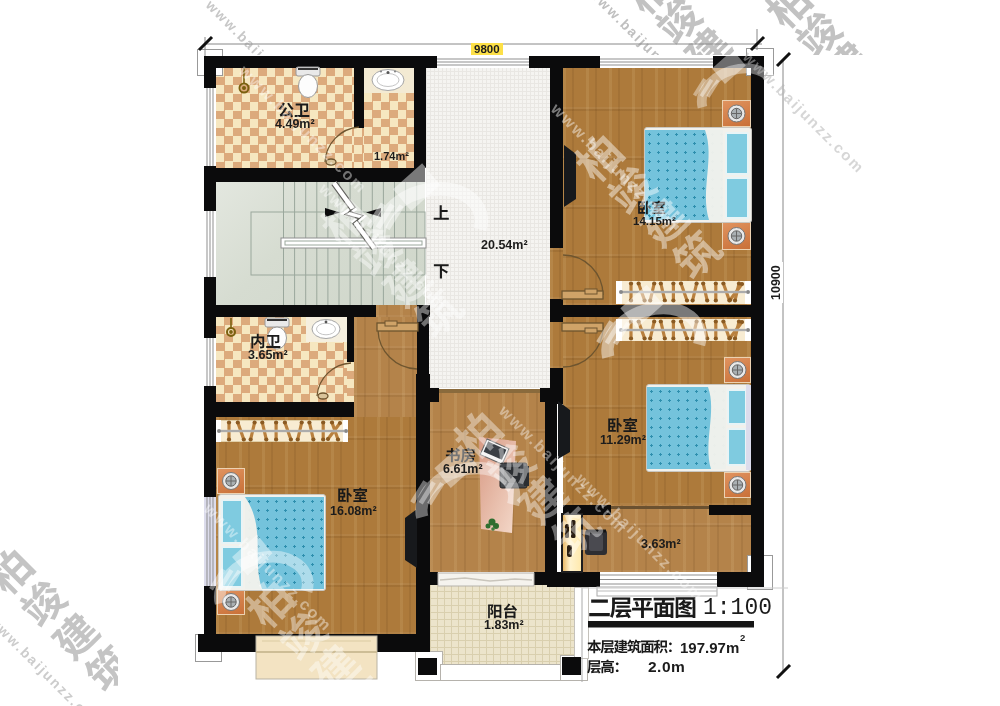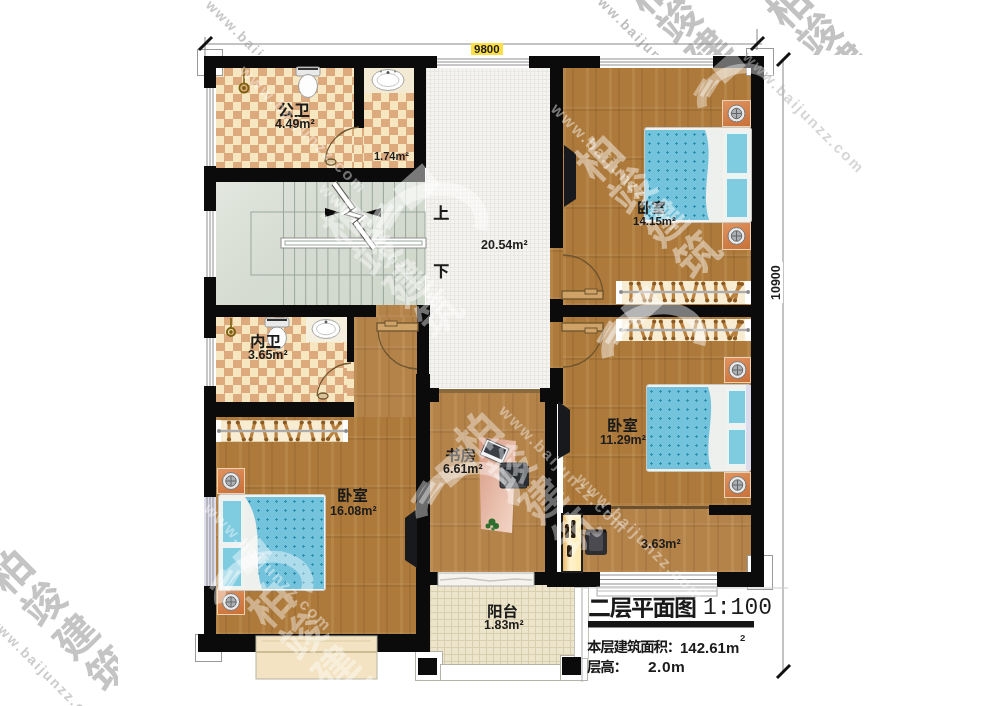--- a/index.html
+++ b/index.html
@@ -856,17 +856,17 @@
 <div class="lbl" style="left:641px;top:537px;font-size:12.5px;">3.63m²</div>
 
 <div class="lbl" style="left:484px;top:618px;font-size:12.5px;text-align:right;">1.83m²</div>
 
 <div class="lbl" style="left:471px;top:43px;font-size:11.5px;background:#fde047;padding:0 3px;">9800</div>
 
 <div class="lbl" style="left:769px;top:303px;font-size:12.5px;background:#fff;padding:0 3px;transform:rotate(-90deg);transform-origin:0 0;">10900</div>
 
 <div class="lbl" style="left:703px;top:595px;font-size:23px;font-weight:normal;font-family:Liberation Mono, monospace;">1:100</div>
 
-<div class="lbl" style="left:680px;top:639px;font-size:15px;">142.61m</div>
+<div class="lbl" style="left:680px;top:639px;font-size:15px;">197.97m</div>
 
 <div class="lbl" style="left:740px;top:632px;font-size:9.5px;">2</div>
 
 <div class="lbl" style="left:648px;top:658px;font-size:15.5px;letter-spacing:0.5px;">2.0m</div>
 </div>
 </body></html>

